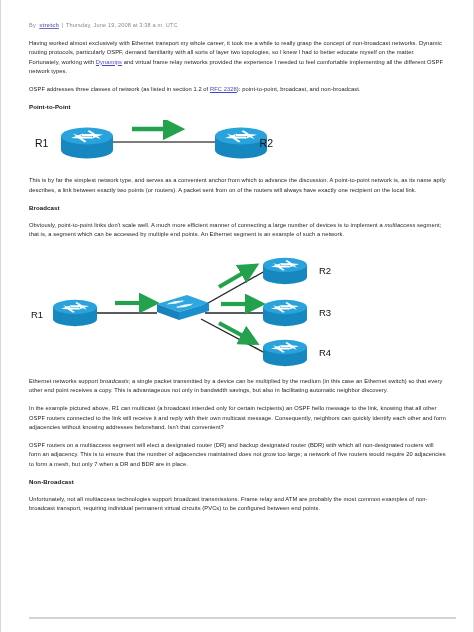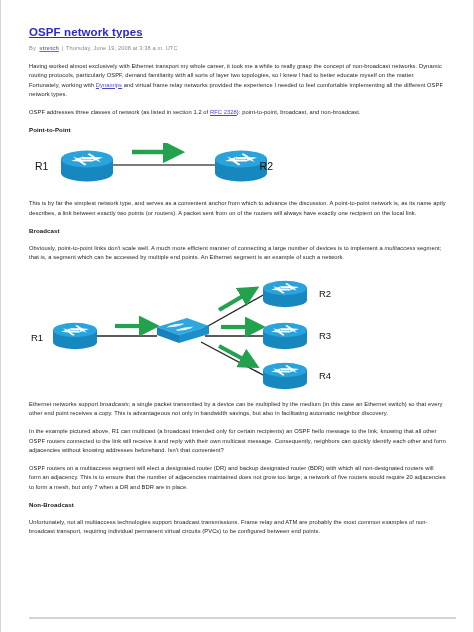--- a/index.html
+++ b/index.html
@@ -94,21 +94,20 @@
   }
 </style>
 </head>
 <body>
 
 <div class="page">
 
   <div class="content">
 
     
-    <a class="post-title" href="#">OSPF network types</a>
 
     
     <div class="byline">
       <span>By</span>
       <span>&nbsp;</span><a class="author" href="#">stretch</a><span>&nbsp;</span><span class="sep">|</span><span>&nbsp;</span><span>Thursday, June 19, 2008 at 3:38 a.m. UTC</span>
     </div>
 
     
     <p class="body"><span>Having worked almost exclusively with Ethernet transport my whole career, it took me a while to really grasp the concept of non-broadcast networks. Dynamic routing protocols, particularly OSPF, demand familiarity with all sorts of layer two topologies, so I knew I had to better educate myself on the matter. Fortunately, working with </span><a class="inline-link" href="#">Dynamips</a><span> and virtual frame relay networks provided the experience I needed to feel comfortable implementing all the different OSPF network types.</span></p>
 

